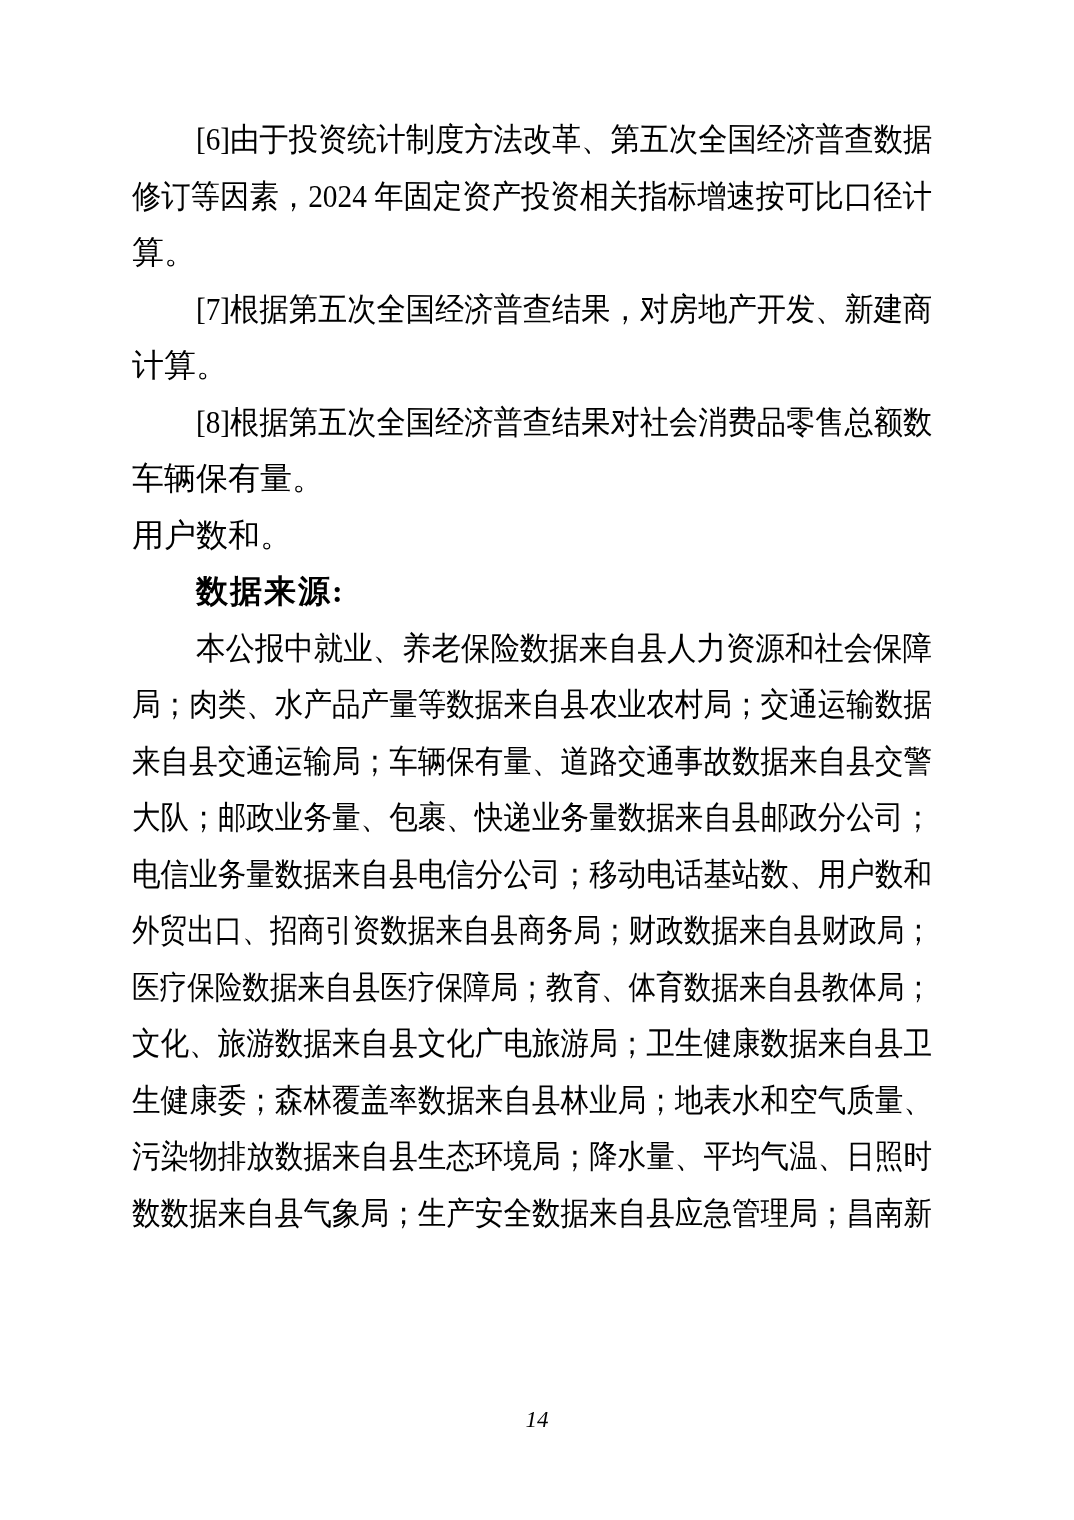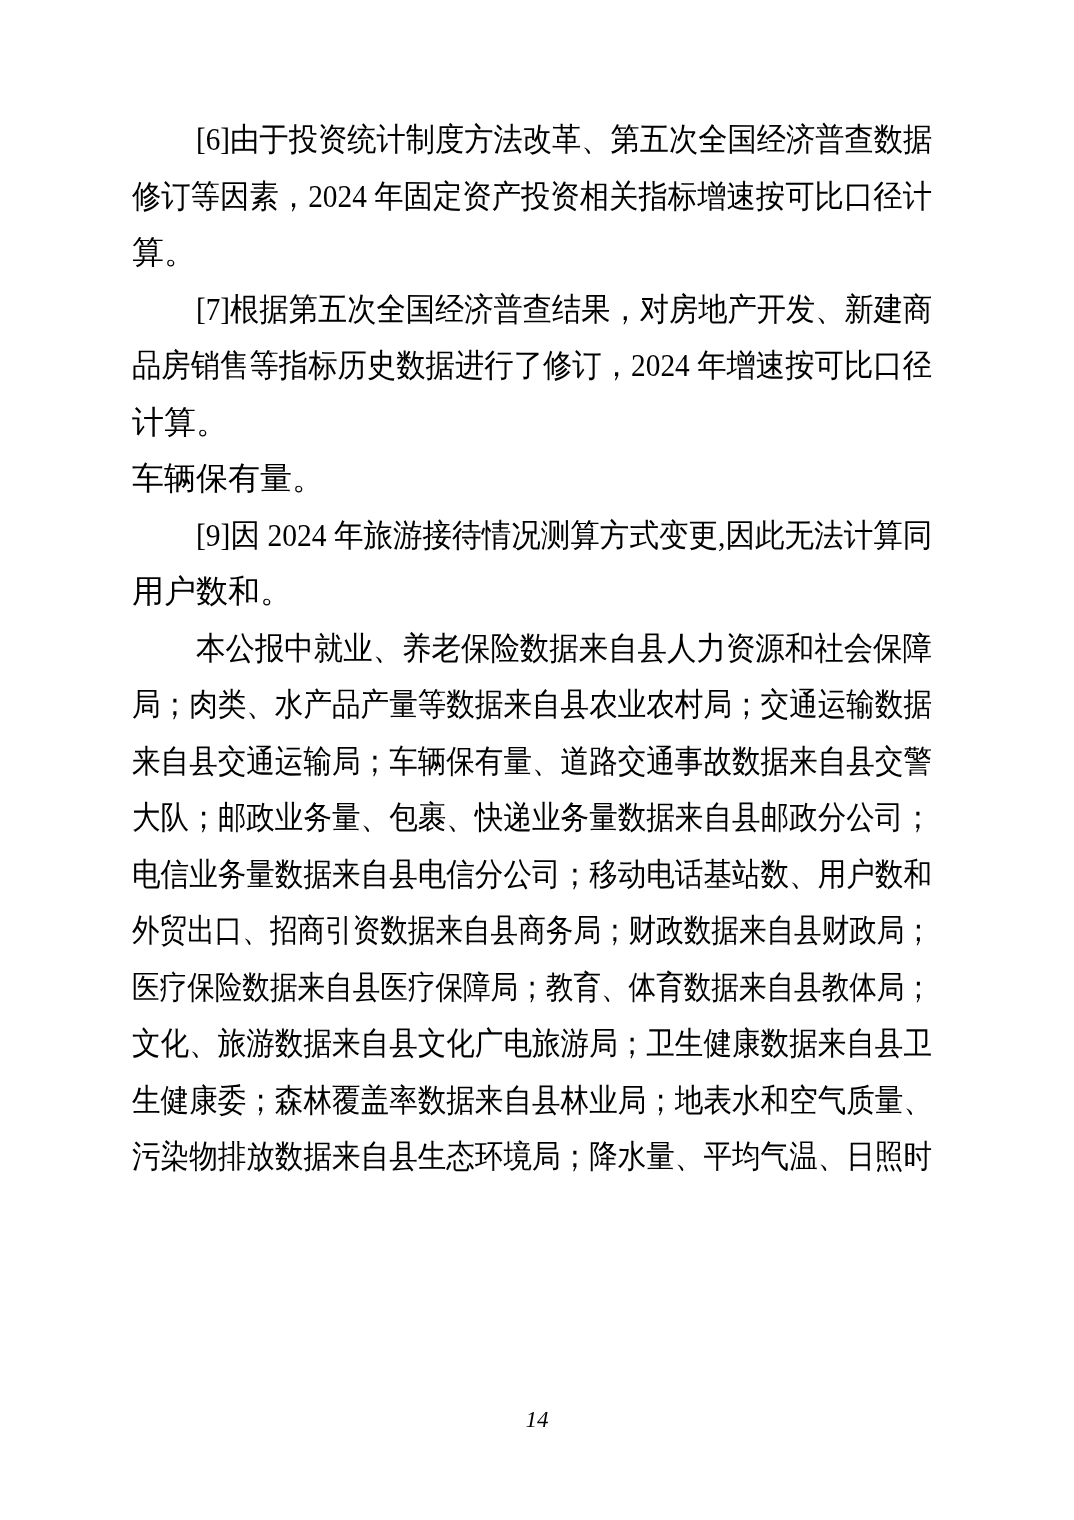--- a/index.html
+++ b/index.html
@@ -56,30 +56,31 @@
 </style>
 </head>
 <body>
 
 <div class="page">
   <div class="text-block" id="text-block">
       <div class="line indent"><span class="line-text" style="transform: scaleX(0.914286);">[6]由于投资统计制度方法改革、第五次全国经济普查数据</span></div>
       <div class="line"><span class="line-text" style="transform: scaleX(0.917431);">修订等因素，2024 年固定资产投资相关指标增速按可比口径计</span></div>
       <div class="line"><span class="line-text">算。</span></div>
       <div class="line indent"><span class="line-text" style="transform: scaleX(0.914286);">[7]根据第五次全国经济普查结果，对房地产开发、新建商</span></div>
-      <div class="line"><span class="line-text" style="transform: scaleX(0.917431);">品房销售等指标历史数据进行了修订，2024 年增速按可比口径</span></div>
       <div class="line"><span class="line-text">计算。</span></div>
+      <div class="line indent"><span class="line-text" style="transform: scaleX(0.914286);">[8]根据第五次全国经济普查结果对社会消费品零售总额数</span></div>
       <div class="line"><span class="line-text">车辆保有量。</span></div>
-      <div class="line indent"><span class="line-text" style="transform: scaleX(0.923463);">[9]因 2024 年旅游接待情况测算方式变更,因此无法计算同</span></div>
       <div class="line"><span class="line-text">用户数和。</span></div>
+      <div class="line indent bold"><span class="line-text">数据来源:</span></div>
       <div class="line indent"><span class="line-text" style="transform: scaleX(0.92);">本公报中就业、养老保险数据来自县人力资源和社会保障</span></div>
       <div class="line"><span class="line-text" style="transform: scaleX(0.892857);">局；肉类、水产品产量等数据来自县农业农村局；交通运输数据</span></div>
       <div class="line"><span class="line-text" style="transform: scaleX(0.892857);">来自县交通运输局；车辆保有量、道路交通事故数据来自县交警</span></div>
       <div class="line"><span class="line-text" style="transform: scaleX(0.892857);">大队；邮政业务量、包裹、快递业务量数据来自县邮政分公司；</span></div>
       <div class="line"><span class="line-text" style="transform: scaleX(0.892857);">电信业务量数据来自县电信分公司；移动电话基站数、用户数和</span></div>
       <div class="line"><span class="line-text" style="transform: scaleX(0.862069);">外贸出口、招商引资数据来自县商务局；财政数据来自县财政局；</span></div>
       <div class="line"><span class="line-text" style="transform: scaleX(0.862069);">医疗保险数据来自县医疗保障局；教育、体育数据来自县教体局；</span></div>
       <div class="line"><span class="line-text" style="transform: scaleX(0.892857);">文化、旅游数据来自县文化广电旅游局；卫生健康数据来自县卫</span></div>
       <div class="line"><span class="line-text" style="transform: scaleX(0.892857);">生健康委；森林覆盖率数据来自县林业局；地表水和空气质量、</span></div>
       <div class="line"><span class="line-text" style="transform: scaleX(0.892857);">污染物排放数据来自县生态环境局；降水量、平均气温、日照时</span></div>
+      <div class="line"><span class="line-text" style="transform: scaleX(0.892857);">数数据来自县气象局；生产安全数据来自县应急管理局；昌南新</span></div>
     </div>
   <div class="page-number">14</div>
 </div>
 
 </body></html>

